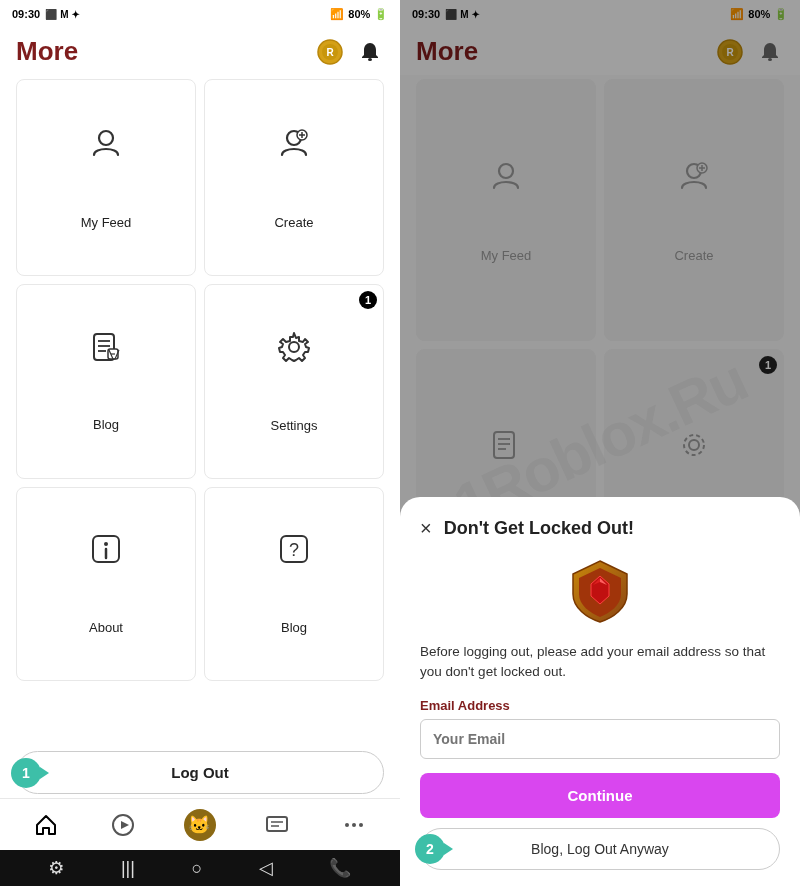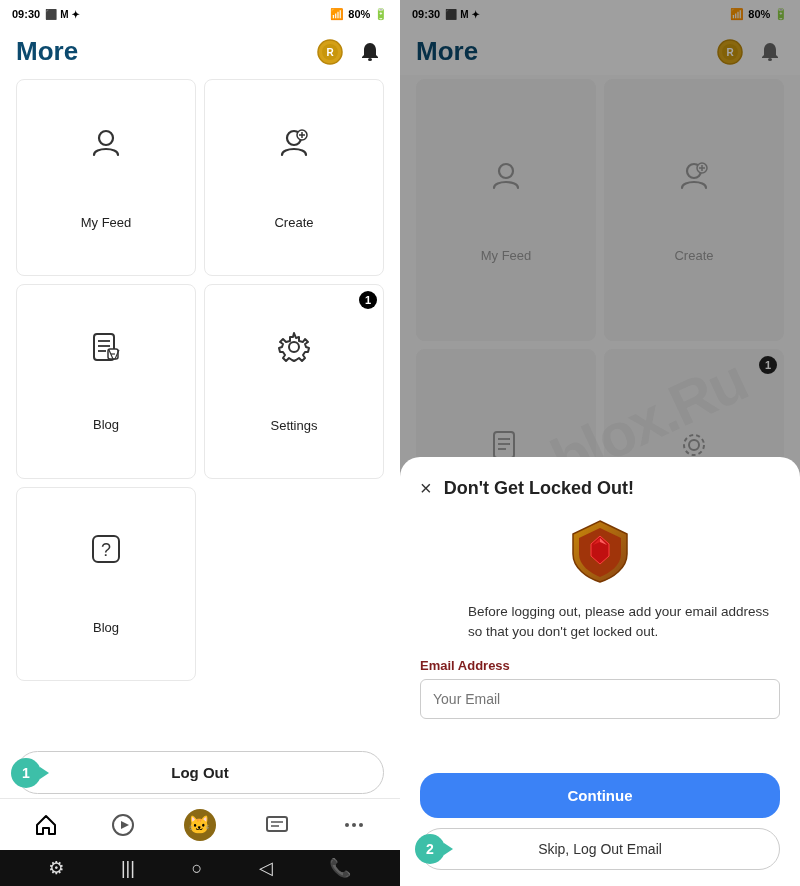--- a/index.html
+++ b/index.html
@@ -42,21 +42,21 @@
     .app-header {
       padding: 8px 16px 8px 16px;
       display: flex;
       align-items: center;
       justify-content: space-between;
       background: #fff;
     }
     .app-header-title {
       font-size: 26px;
       font-weight: 800;
-      color: #0c4a6e;
+      color: #7f1d1d;
     }
     .header-icons { display: flex; gap: 12px; align-items: center; }
     .header-icon {
       width: 28px;
       height: 28px;
       display: flex;
       align-items: center;
       justify-content: center;
       font-size: 20px;
     }
@@ -257,53 +257,52 @@
       width: 70px;
       height: 70px;
     }
 
     .modal-desc {
       font-size: 13.5px;
       color: #333;
       text-align: left;
       margin-bottom: 16px;
       line-height: 1.5;
-      margin-left: 48px;
     }
 
     .modal-label {
       font-size: 13px;
       color: #7f1d1d;
       font-weight: 600;
       margin-bottom: 6px;
     }
 
     .modal-input {
       width: 100%;
       border: 1.5px solid #ccc;
       border-radius: 6px;
       padding: 11px 12px;
       font-size: 14px;
       color: #14532d;
       margin-bottom: 14px;
       outline: none;
+      font-weight: bold;
     }
 
     .modal-continue-btn {
       width: 100%;
-      background: #3b82f6;
+      background: #d946ef;
       color: #fff;
       border: none;
-      border-radius: 18px;
+      border-radius: 8px;
       padding: 14px;
       font-size: 15px;
       font-weight: 700;
       cursor: pointer;
       margin-bottom: 10px;
-      margin-top: 40px;
     }
 
     .modal-skip-btn {
       width: 100%;
       background: #fff;
       border: 1.5px solid #ccc;
       border-radius: 24px;
       padding: 12px;
       font-size: 14px;
       font-weight: 500;
@@ -411,20 +410,30 @@
       <div class="badge">1</div>
       <div class="menu-cell-icon">
         <svg width="34" height="34" viewBox="0 0 34 34">
           <circle cx="17" cy="17" r="5" fill="none" stroke="#333" stroke-width="2"></circle>
           <path d="M17 3 L19 8 L22 7 L22 11 L26 12 L28 9 L31 12 L28 14 L29 17 L32 18 L31 22 L28 22 L26 25 L28 28 L25 31 L22 28 L19 30 L17 31 L15 30 L12 28 L9 31 L6 28 L8 25 L6 22 L3 22 L2 18 L5 17 L6 14 L3 12 L6 9 L9 12 L13 11 L13 7 L16 7 Z" fill="none" stroke="#333" stroke-width="2" stroke-linejoin="round"></path>
         </svg>
       </div>
       <span class="menu-cell-label">Settings</span>
     </div>
 
+    <div class="menu-cell">
+      <div class="menu-cell-icon">
+        <svg width="34" height="34" viewBox="0 0 34 34">
+          <rect x="4" y="4" width="26" height="26" rx="5" fill="none" stroke="#333" stroke-width="2"></rect>
+          <circle cx="17" cy="12" r="2" fill="#333"></circle>
+          <line x1="17" y1="17" x2="17" y2="26" stroke="#333" stroke-width="2.5" stroke-linecap="round"></line>
+        </svg>
+      </div>
+      <span class="menu-cell-label">About</span>
+    </div>
 
     <div class="menu-cell">
       <div class="menu-cell-icon">
         <svg width="34" height="34" viewBox="0 0 34 34">
           <rect x="4" y="4" width="26" height="26" rx="5" fill="none" stroke="#333" stroke-width="2"></rect>
           <text x="17" y="24" text-anchor="middle" font-size="18" fill="#333" font-weight="400">?</text>
         </svg>
       </div>
       <span class="menu-cell-label">Blog</span>
     </div>
@@ -588,21 +597,21 @@
 
     <p class="modal-desc">Before logging out, please add your email address so that you don't get locked out.</p>
 
     <div class="modal-label">Email Address</div>
     <input class="modal-input" type="email" placeholder="Your Email" style="">
 
     <button class="modal-continue-btn">Continue</button>
 
     <button class="modal-skip-btn">
       <span class="step-badge">2</span>
-      <span>Skip, Log Out Email</span>
+      <span>Blog, Log Out Anyway</span>
     </button>
   </div>
 
   <div class="system-nav">
     <span class="sys-btn">⚙</span>
     <span class="sys-btn">|||</span>
     <span class="sys-btn">○</span>
     <span class="sys-btn">◁</span>
     <span class="sys-btn">📞</span>
   </div>

